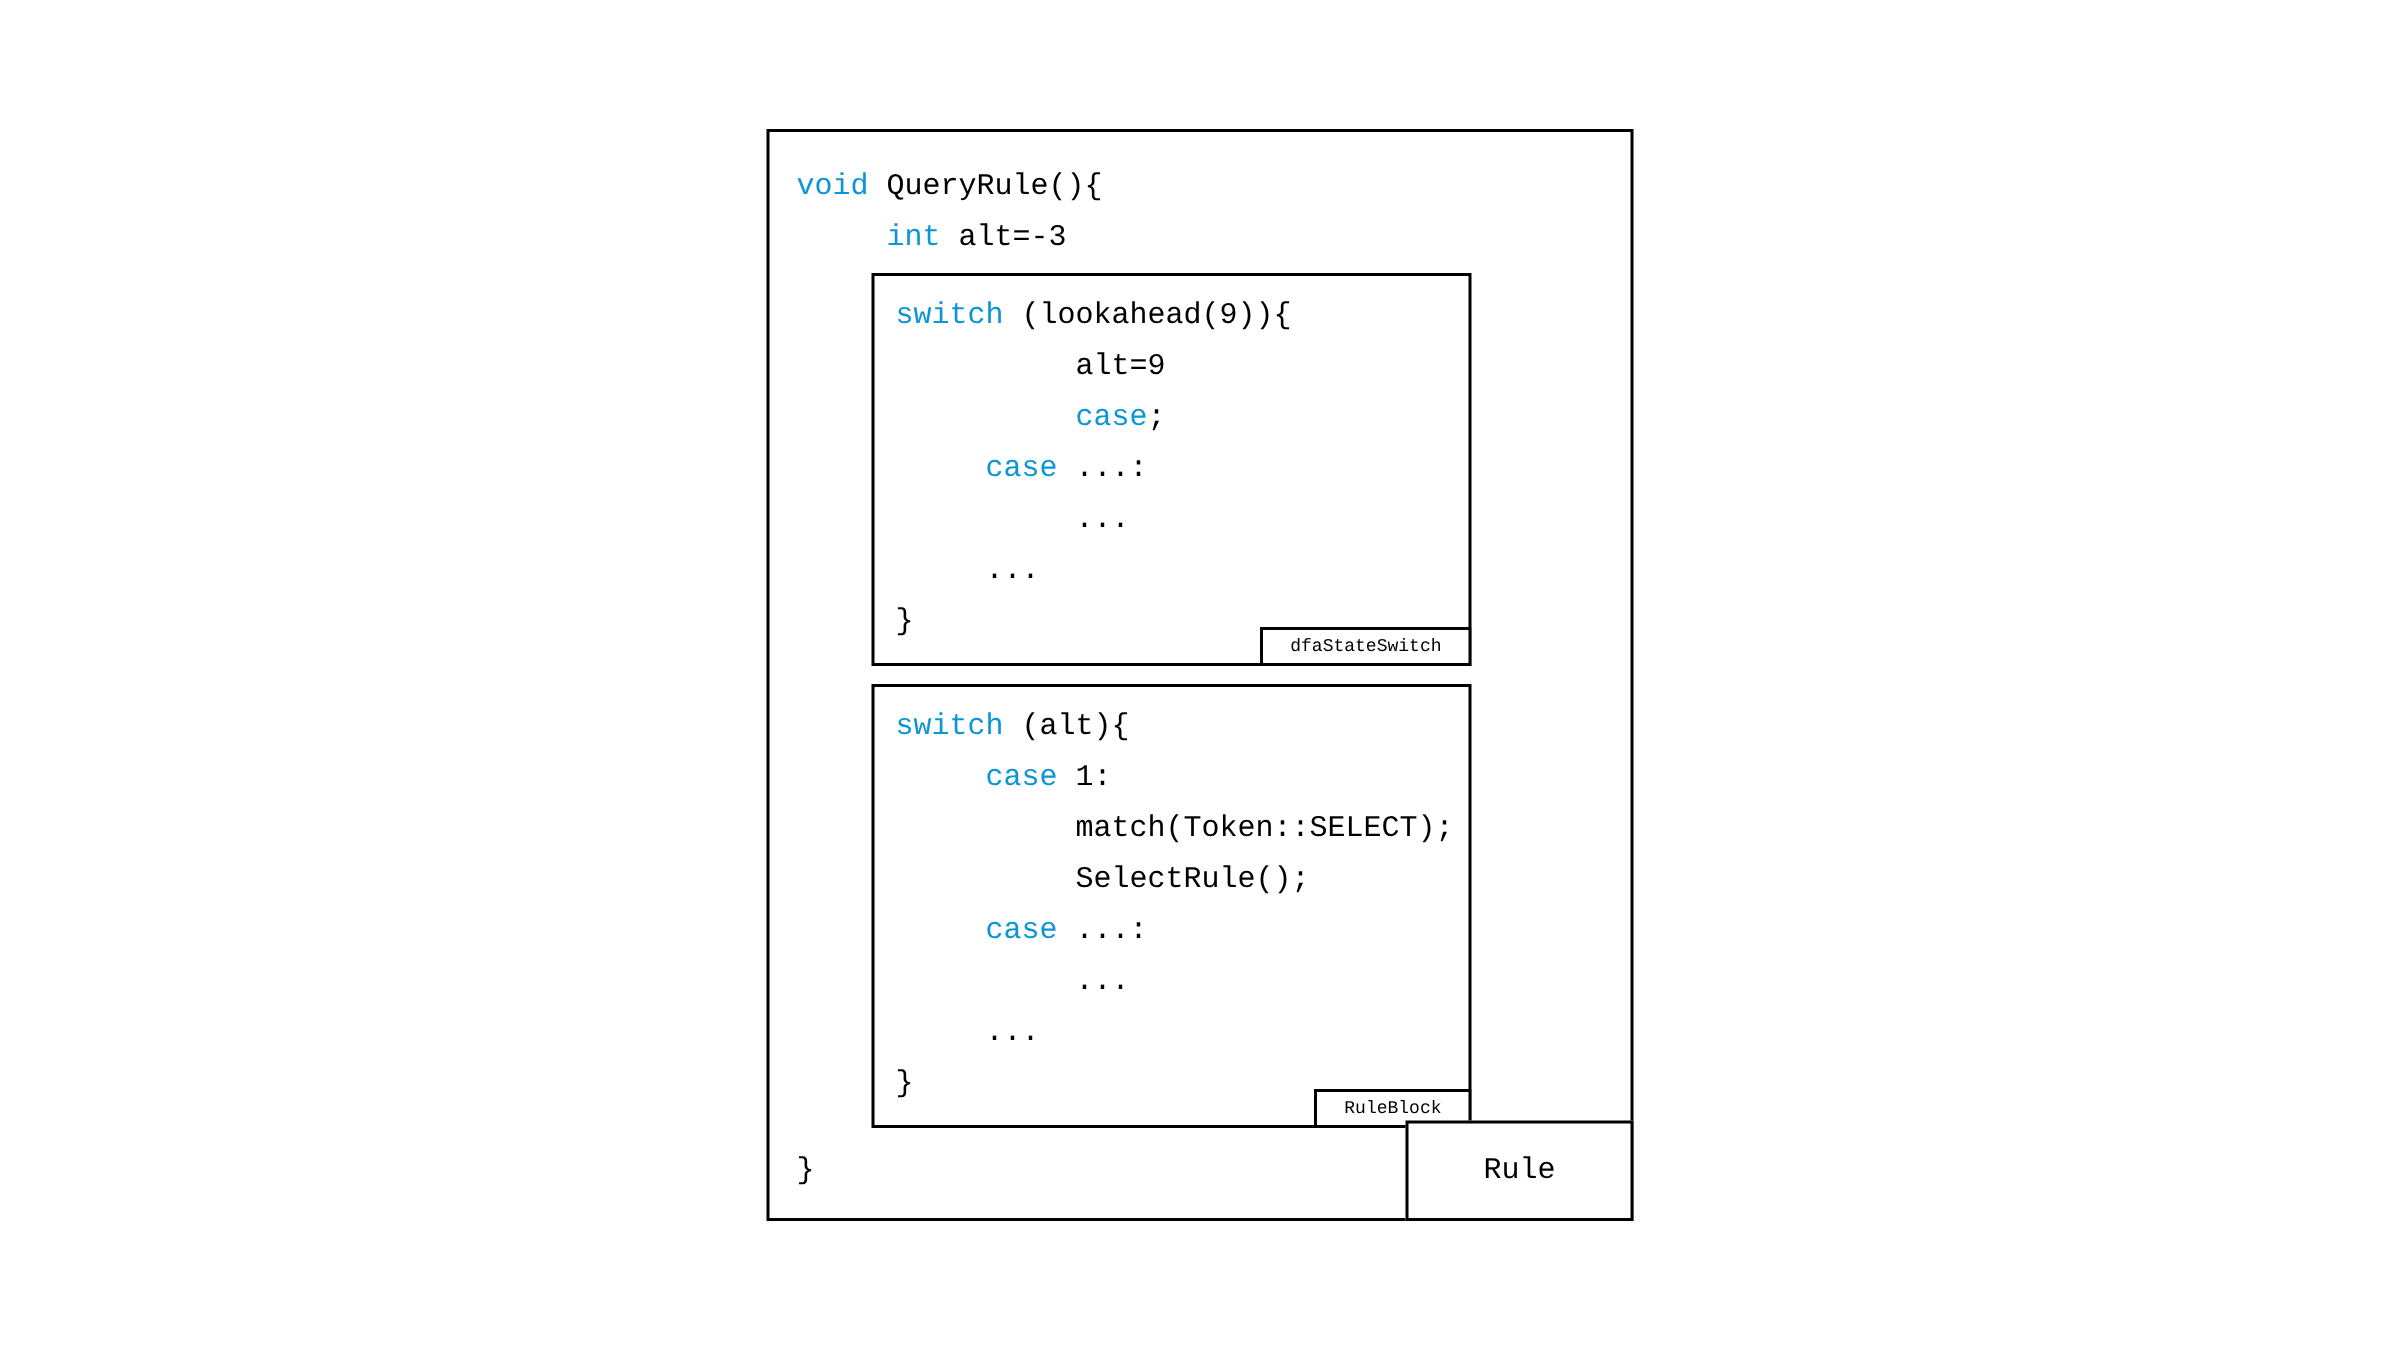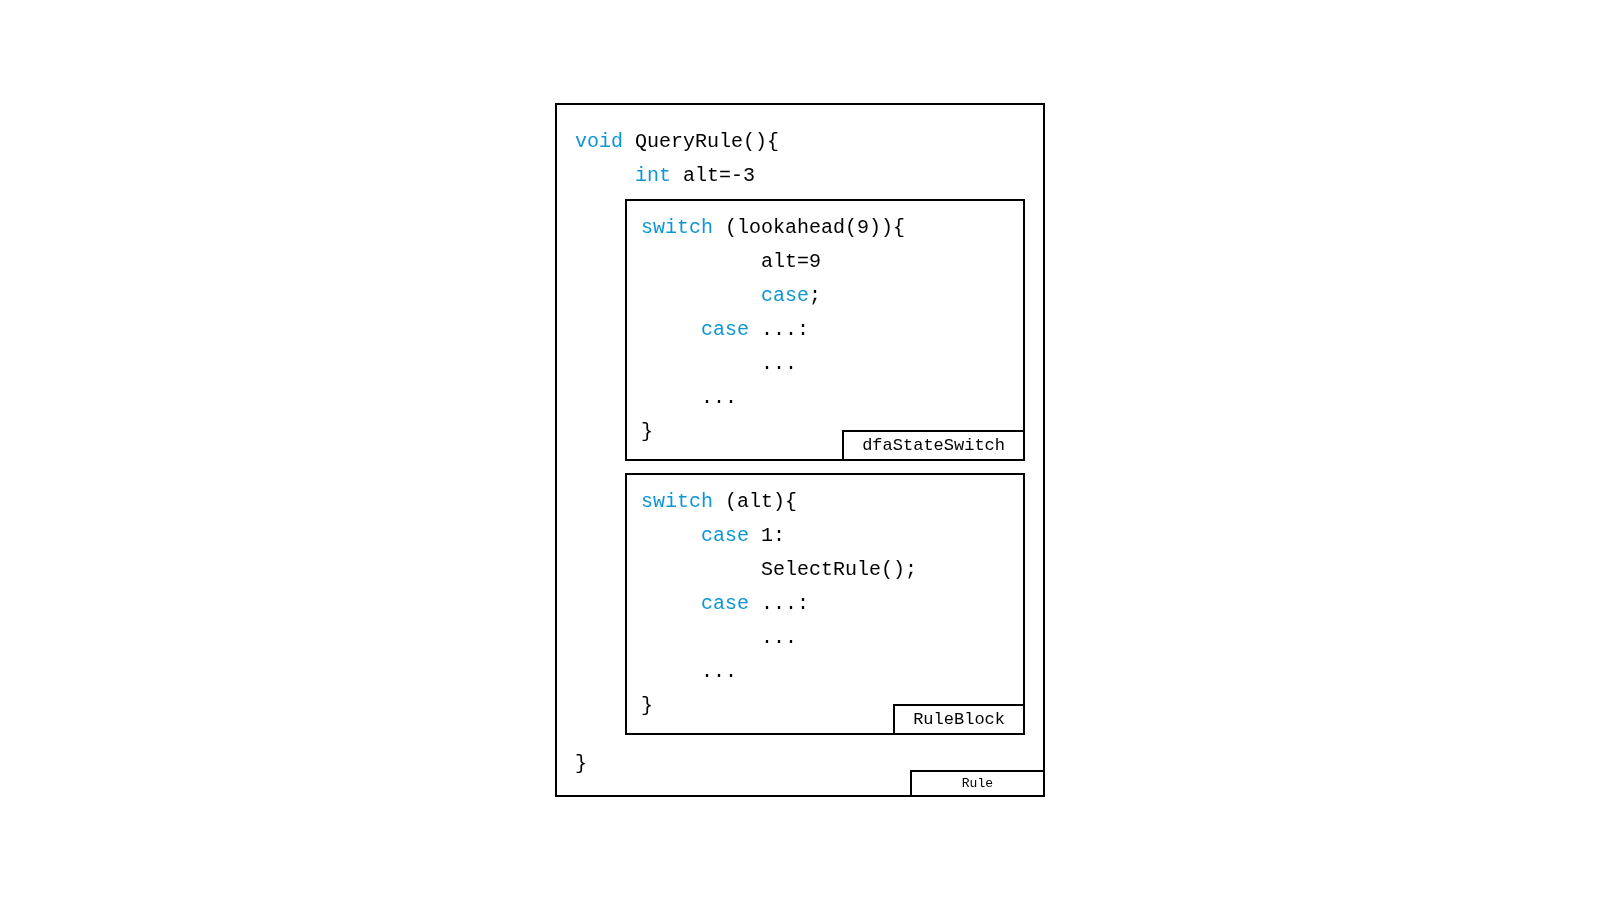--- a/index.html
+++ b/index.html
@@ -13,21 +13,21 @@
       background: white;
       display: flex;
       align-items: center;
       justify-content: center;
       font-family: 'Consolas', 'Monaco', 'Courier New', monospace;
       font-size: 20px;
     }
     .outer-box {
       position: relative;
       border: 2px solid black;
-      width: 490px;
+      width: 578px;
       padding: 20px 18px 14px 18px;
     }
     .code-line {
       white-space: pre;
       line-height: 1.7;
     }
     .keyword {
       color: #0d96d6;
     }
     .inner-box {
@@ -42,31 +42,31 @@
     .inner-box:last-of-type {
       margin-bottom: 6px;
     }
     .box-label {
       position: absolute;
       bottom: -2px;
       right: -2px;
       border: 2px solid black;
       background: white;
       padding: 4px 18px;
-      font-size: 17px;
+      font-size: 12px;
       margin-top: 43px;
     }
     .outer-label {
       position: absolute;
       bottom: -2px;
       right: -2px;
       border: 2px solid black;
       background: white;
-      padding: 4px 50px;
-      font-size: 13px;
+      padding: 20px 50px;
+      font-size: 20px;
     }
   </style>
 </head>
 <body>
 
 <div class="outer-box">
   <div class="code-line"><span class="keyword">void</span><span> QueryRule(){</span></div>
   <div class="code-line">     <span class="keyword">int</span><span> alt=-3</span></div>
 
   <div class="inner-box">
@@ -76,20 +76,21 @@
     <div class="code-line">     <span class="keyword">case</span><span> ...:</span></div>
     <div class="code-line">          <span>...</span></div>
     <div class="code-line">     <span>...</span></div>
     <div class="code-line"><span>}</span></div>
     <div class="box-label">dfaStateSwitch</div>
   </div>
 
   <div class="inner-box">
     <div class="code-line"><span class="keyword">switch</span><span> (alt){</span></div>
     <div class="code-line">     <span class="keyword">case</span><span> 1:</span></div>
+    <div class="code-line">          <span>match(Token::SELECT);</span></div>
     <div class="code-line">          <span>SelectRule();</span></div>
     <div class="code-line">     <span class="keyword">case</span><span> ...:</span></div>
     <div class="code-line">          <span>...</span></div>
     <div class="code-line">     <span>...</span></div>
     <div class="code-line"><span>}</span></div>
     <div class="box-label">RuleBlock</div>
   </div>
 
   <div class="code-line"><span>}</span></div>
   <div class="outer-label">Rule</div>

